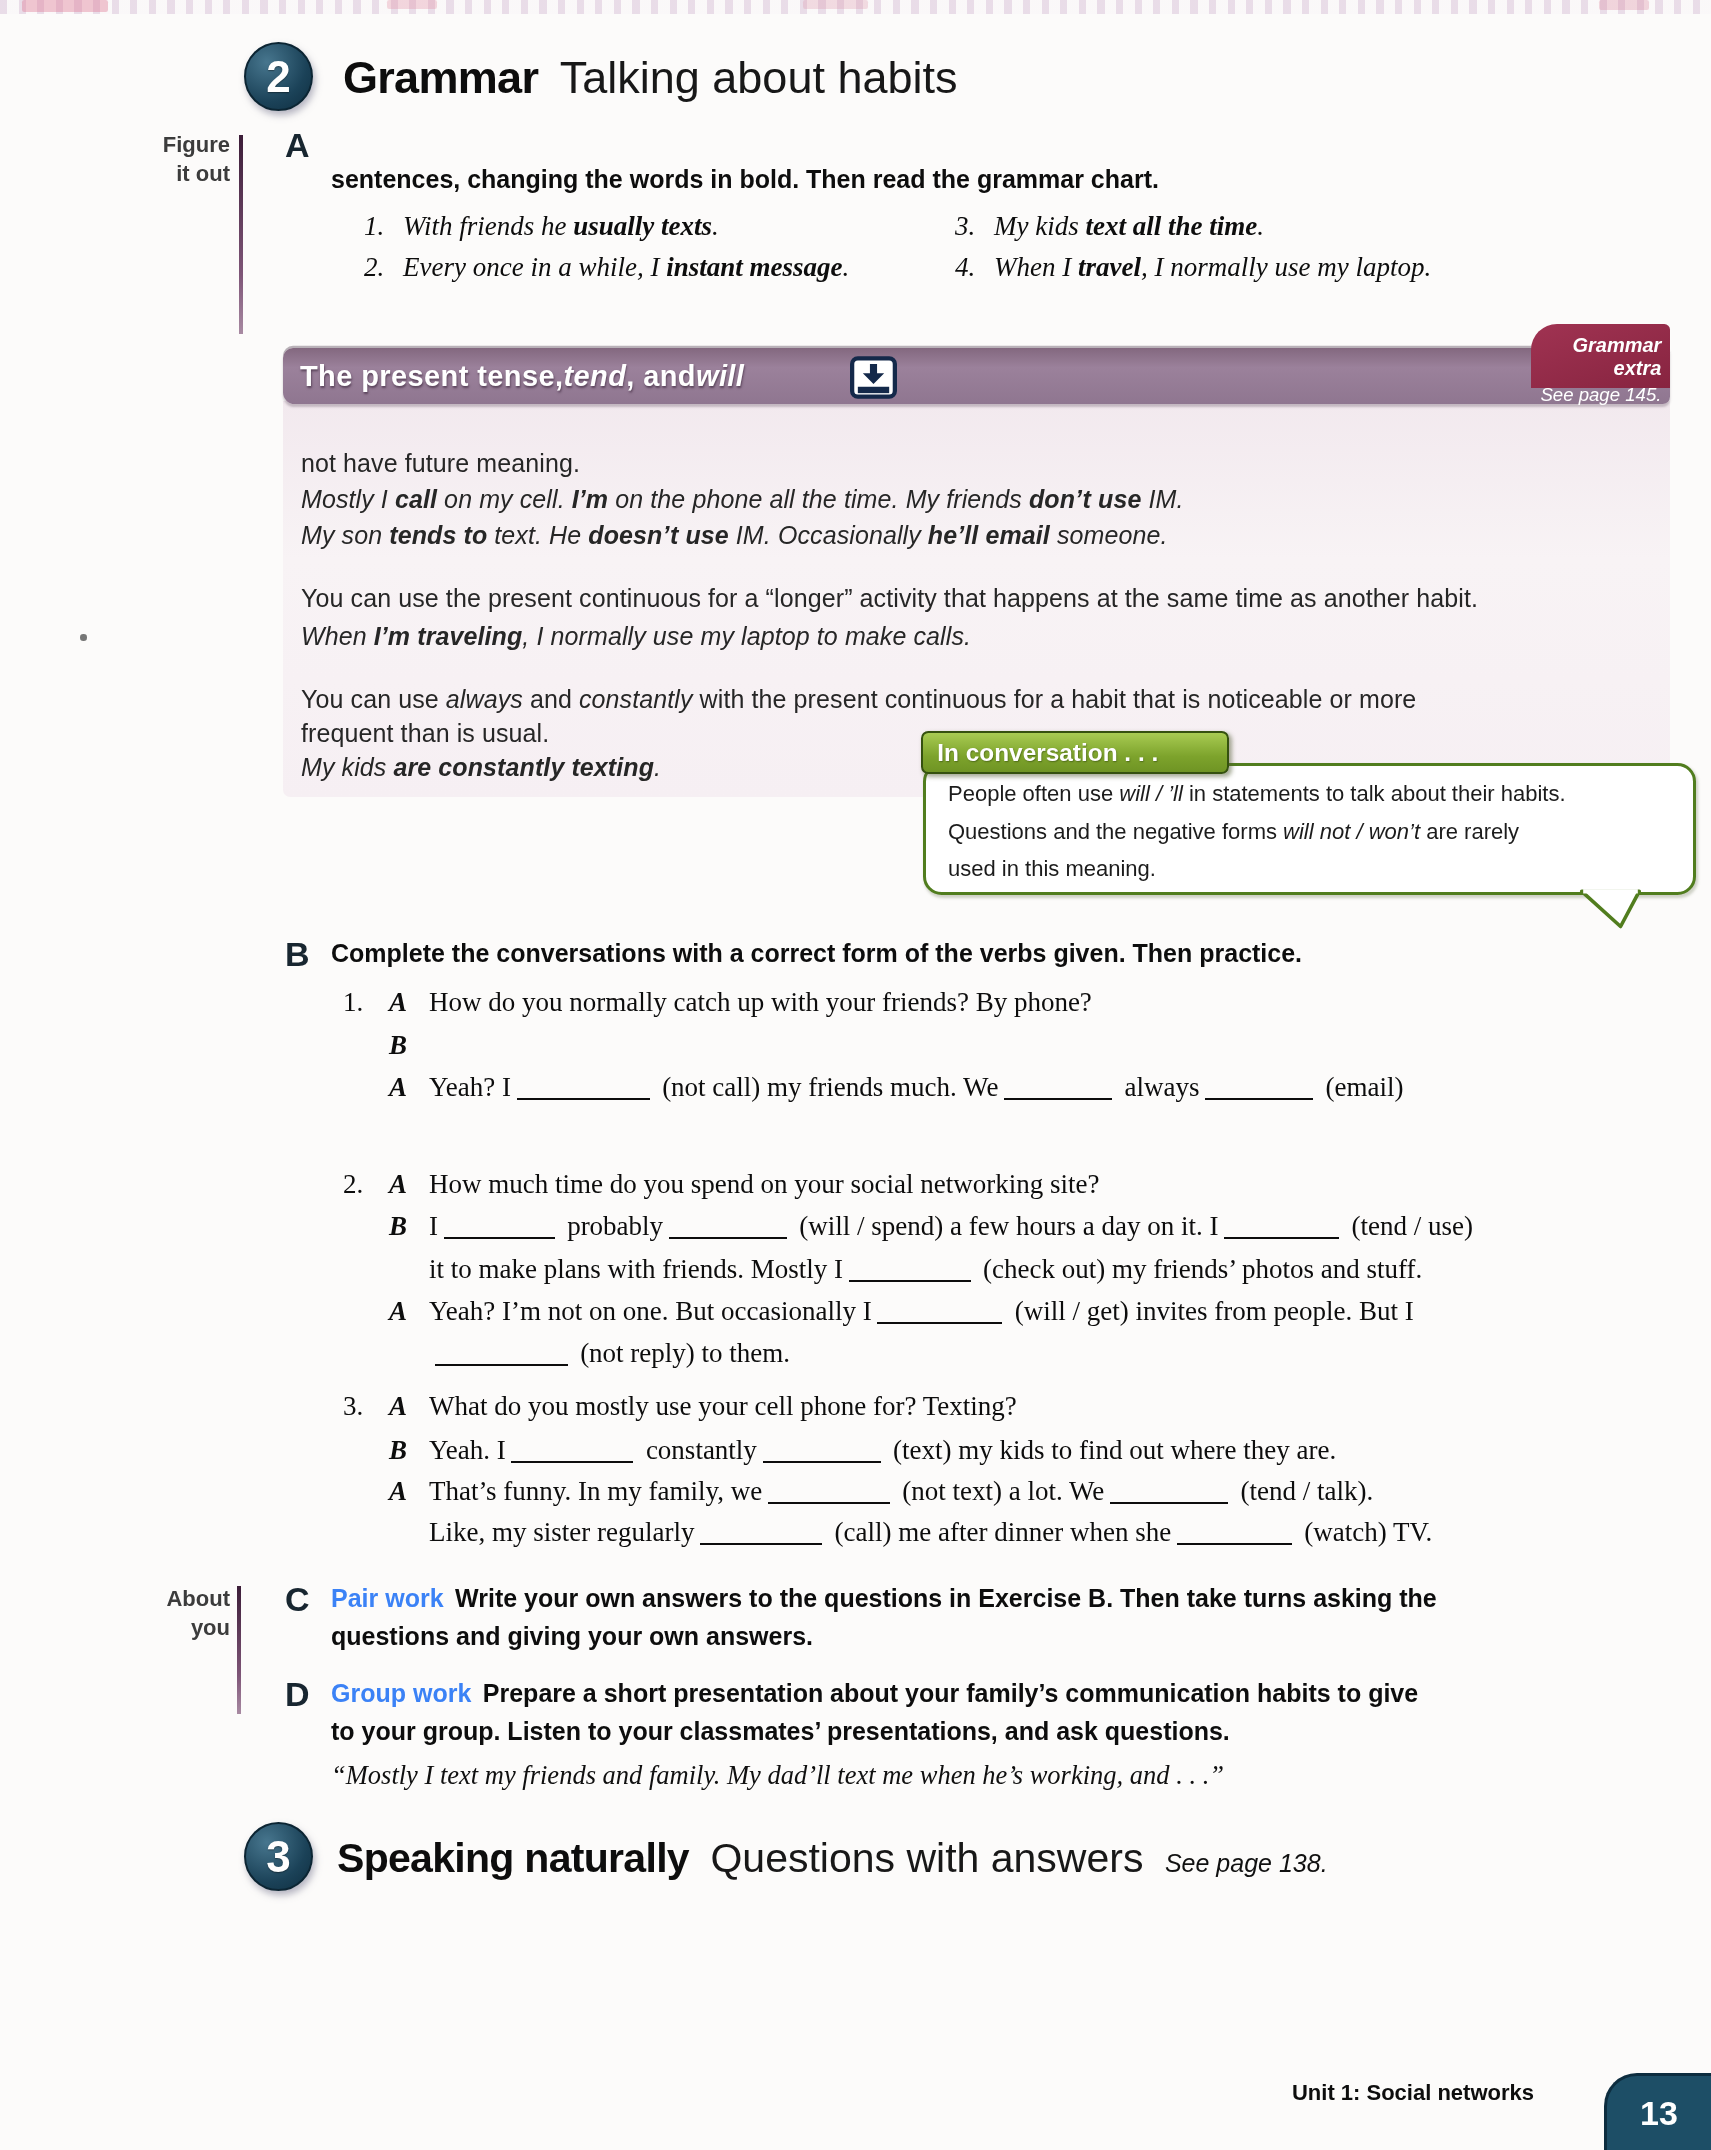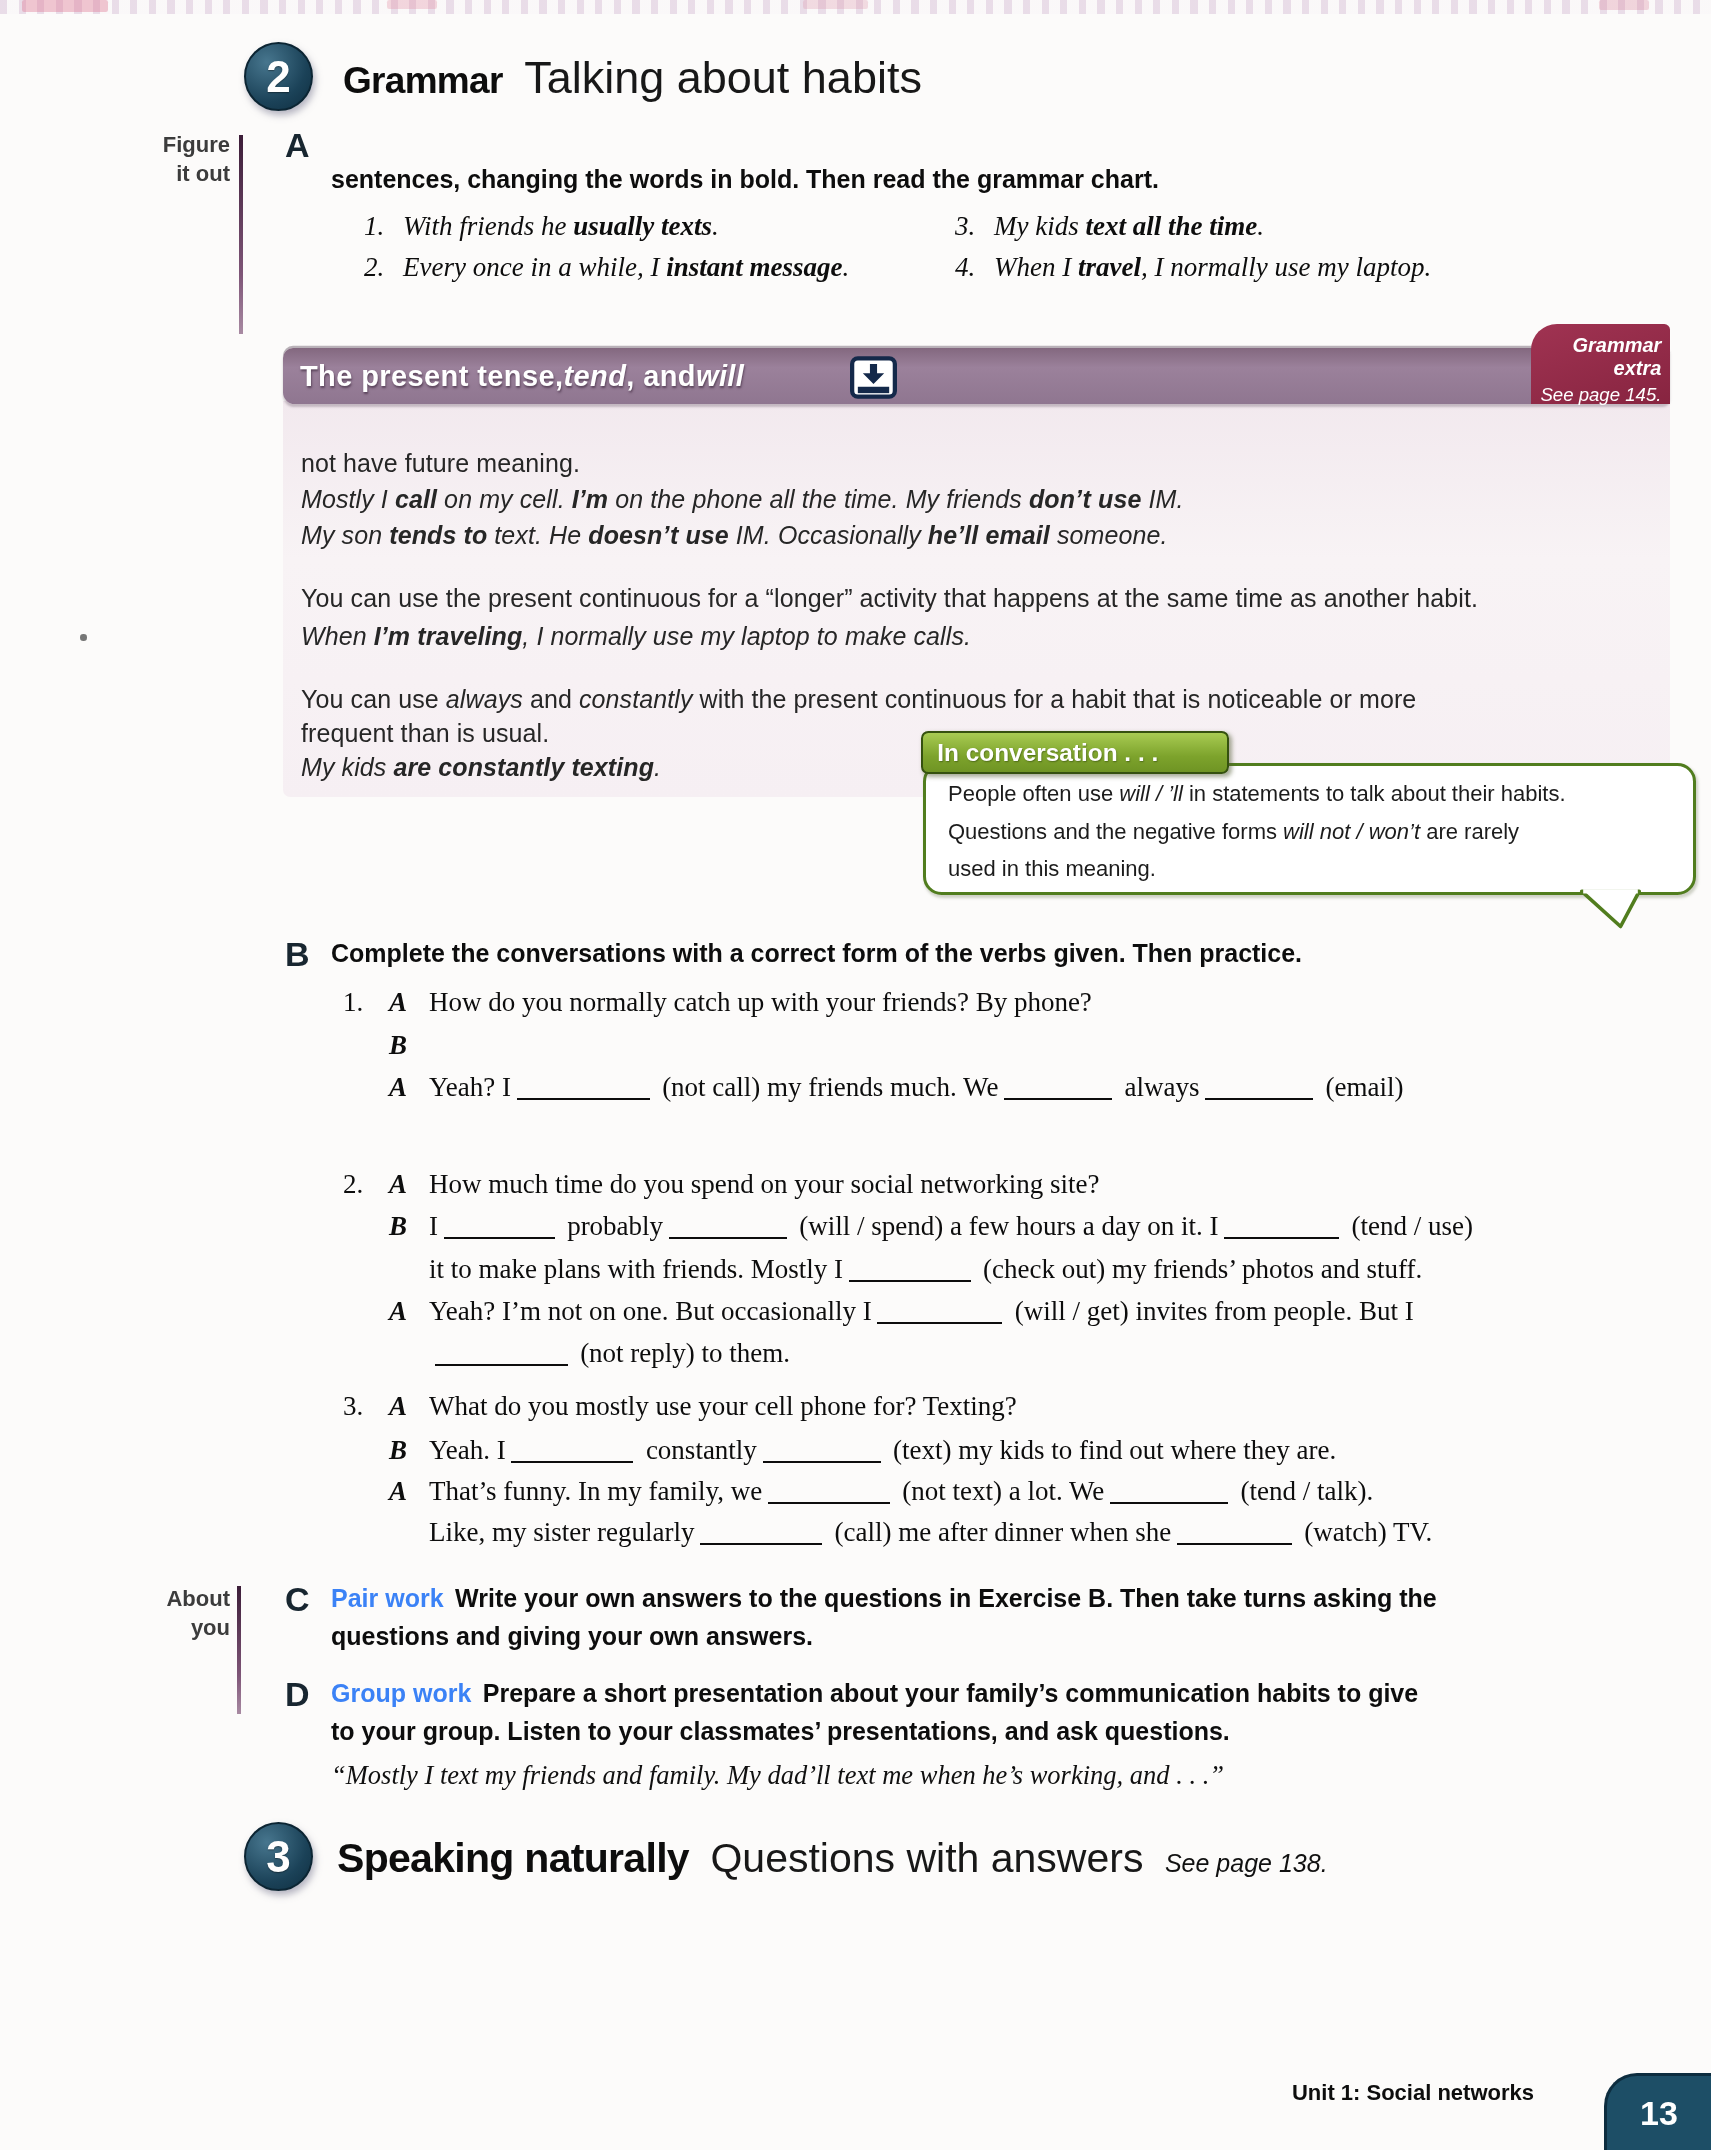--- a/index.html
+++ b/index.html
@@ -17,21 +17,21 @@
     background:radial-gradient(circle at 32% 28%, #47768e, #1b4258 62%, #0f2e40);
     border:2.9px solid #0c2533;box-shadow:2.2px 4.3px 7.2px rgba(110,110,135,.5);
     color:#fff;font-weight:bold;font-size:44px;display:flex;align-items:center;justify-content:center;
     text-shadow:0 1.4px 1.4px rgba(0,0,0,.4);box-sizing:border-box;}
   #badge2{left:244px;top:42px;}
   #badge3{left:244px;top:1822px;}
 
   .sec-title{position:absolute;display:flex;align-items:baseline;gap:21.5px;white-space:nowrap;}
   #title2{left:343px;top:52px;}
   #title3{left:337px;top:1835px;}
-  .t-bold{font-size:37px;font-weight:bold;letter-spacing:-0.7px;color:#0d0d0d;}
+  .t-bold{font-size:45px;font-weight:bold;letter-spacing:-0.7px;color:#0d0d0d;}
   .t-rest{font-size:45px;font-weight:400;color:#181818;}
   #title3 .t-bold,#title3 .t-rest{font-size:41px;}
   .t-see{font-style:italic;font-size:25px;color:#111;}
 
   
   .mlabel{position:absolute;width:108px;text-align:right;font-weight:bold;font-size:22px;color:#3c3c3c;line-height:29px;}
   #mlabel-figure{left:122px;top:130px;}
   #mlabel-about{left:122px;top:1584px;}
   .mrule{position:absolute;width:4.3px;background:linear-gradient(#3c1d38,#7e5577 70%,#a88aa2);}
   #mrule-figure{left:239px;top:135px;height:199px;}
@@ -48,21 +48,21 @@
   .chart-body{position:absolute;left:283px;top:401px;width:1387px;height:396px;
     background:linear-gradient(180deg,#f2e9ee,#f8f3f5 40%,#f6eff3);border-radius:0 0 7.2px 7.2px;}
   .chart-bar{position:absolute;left:283px;top:348px;width:1387px;height:56px;
     background:linear-gradient(180deg,#83687f,#9b819b 35%,#8f7690);
     border-radius:10px 4.3px 7.2px 11.5px;
     box-shadow:0 -2.2px 0 rgba(60,40,60,.35), 0 2.9px 2.2px rgba(90,70,90,.3);}
   .chart-bar-title{position:absolute;left:300px;top:348px;height:56px;display:flex;align-items:center;
     font-size:29px;font-weight:bold;color:#fff;letter-spacing:0.4px;white-space:nowrap;
     text-shadow:0.7px 2.2px 2.2px rgba(40,20,40,.55);}
   .dl-icon{position:absolute;left:850px;top:356px;width:47px;height:43px;}
-  .gtag{position:absolute;left:1531px;top:324px;width:139px;height:80px;
+  .gtag{position:absolute;left:1531px;top:324px;width:139px;height:64px;
     background:linear-gradient(160deg,#a03352,#872440);border-radius:26px 5.7px 0 0;
     color:#fff;text-align:right;padding:10px 8.6px 0 0;box-sizing:border-box;}
   .gtag-l1{font-weight:bold;font-style:italic;font-size:20px;}
   .gtag-l2{font-style:italic;font-size:18.6px;margin-top:4.3px;}
 
   .gline{position:absolute;left:301px;height:33px;font-size:25px;color:#262626;white-space:nowrap;letter-spacing:0.1px;}
   .b{font-weight:bold;}
   .i{font-style:italic;}
 
   .iconv-tab{position:absolute;left:921px;top:731px;width:308px;height:43px;

